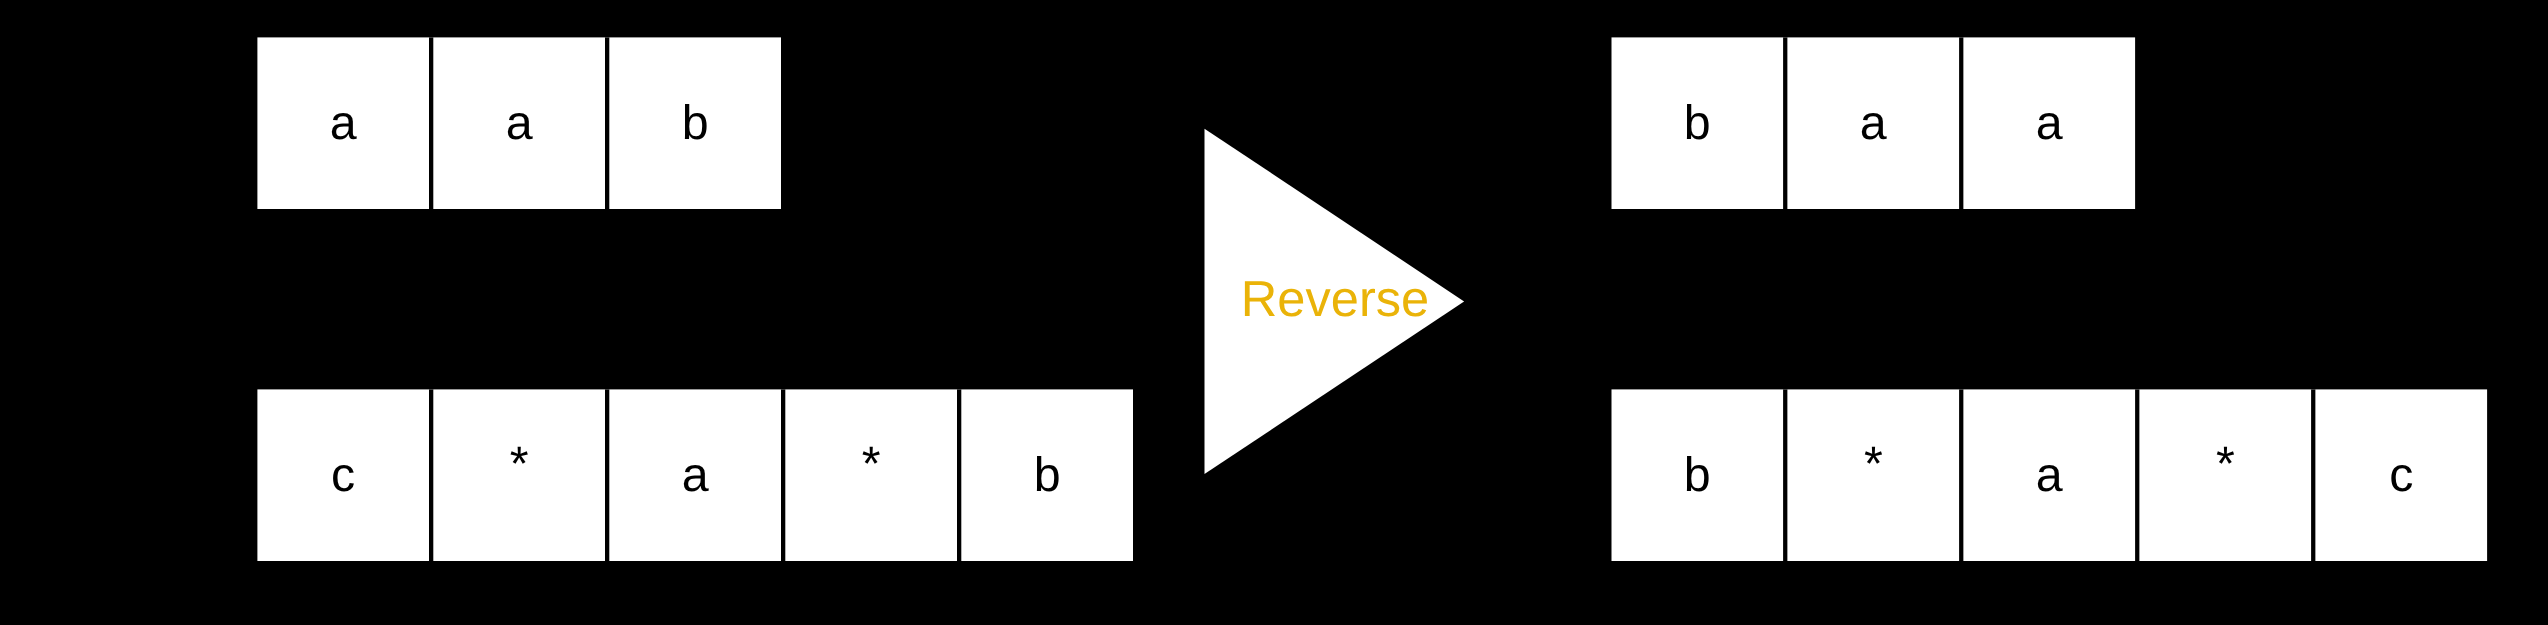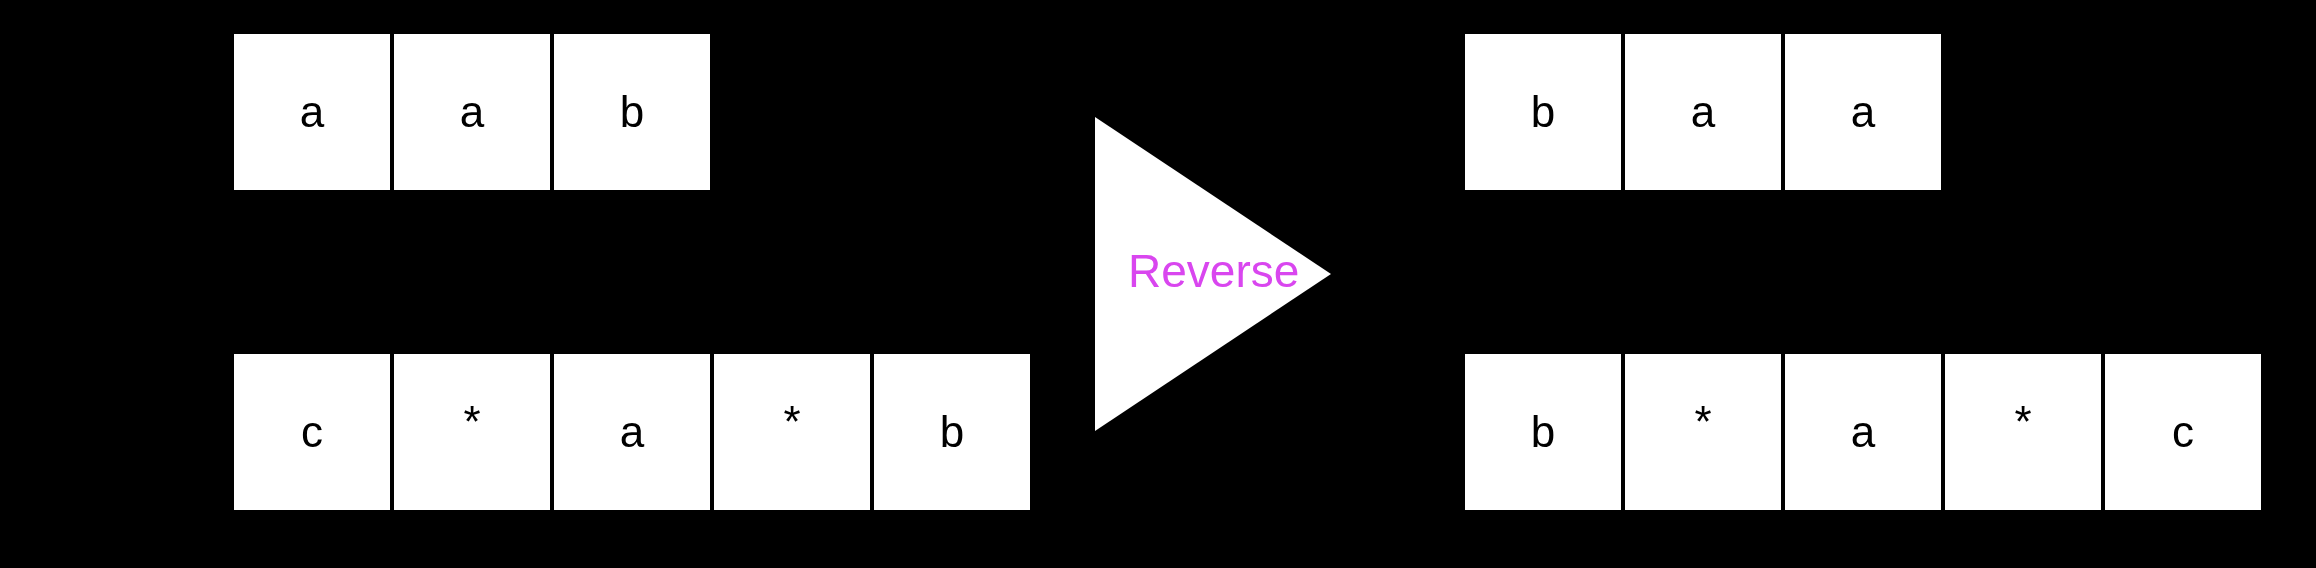--- a/index.html
+++ b/index.html
@@ -69,21 +69,21 @@
     display: block;
     width: 240px;
     height: 318px;
   }
   #reverse-label {
     position: absolute;
     left: 1128px;
     top: 248px;
     font-size: 46px;
     line-height: 1;
-    color: #d946ef;
+    color: #eab308;
     font-family: "Liberation Sans", sans-serif;
     white-space: nowrap;
     pointer-events: none;
   }
 </style>
 </head>
 <body>
 
 <div id="canvas">
 

